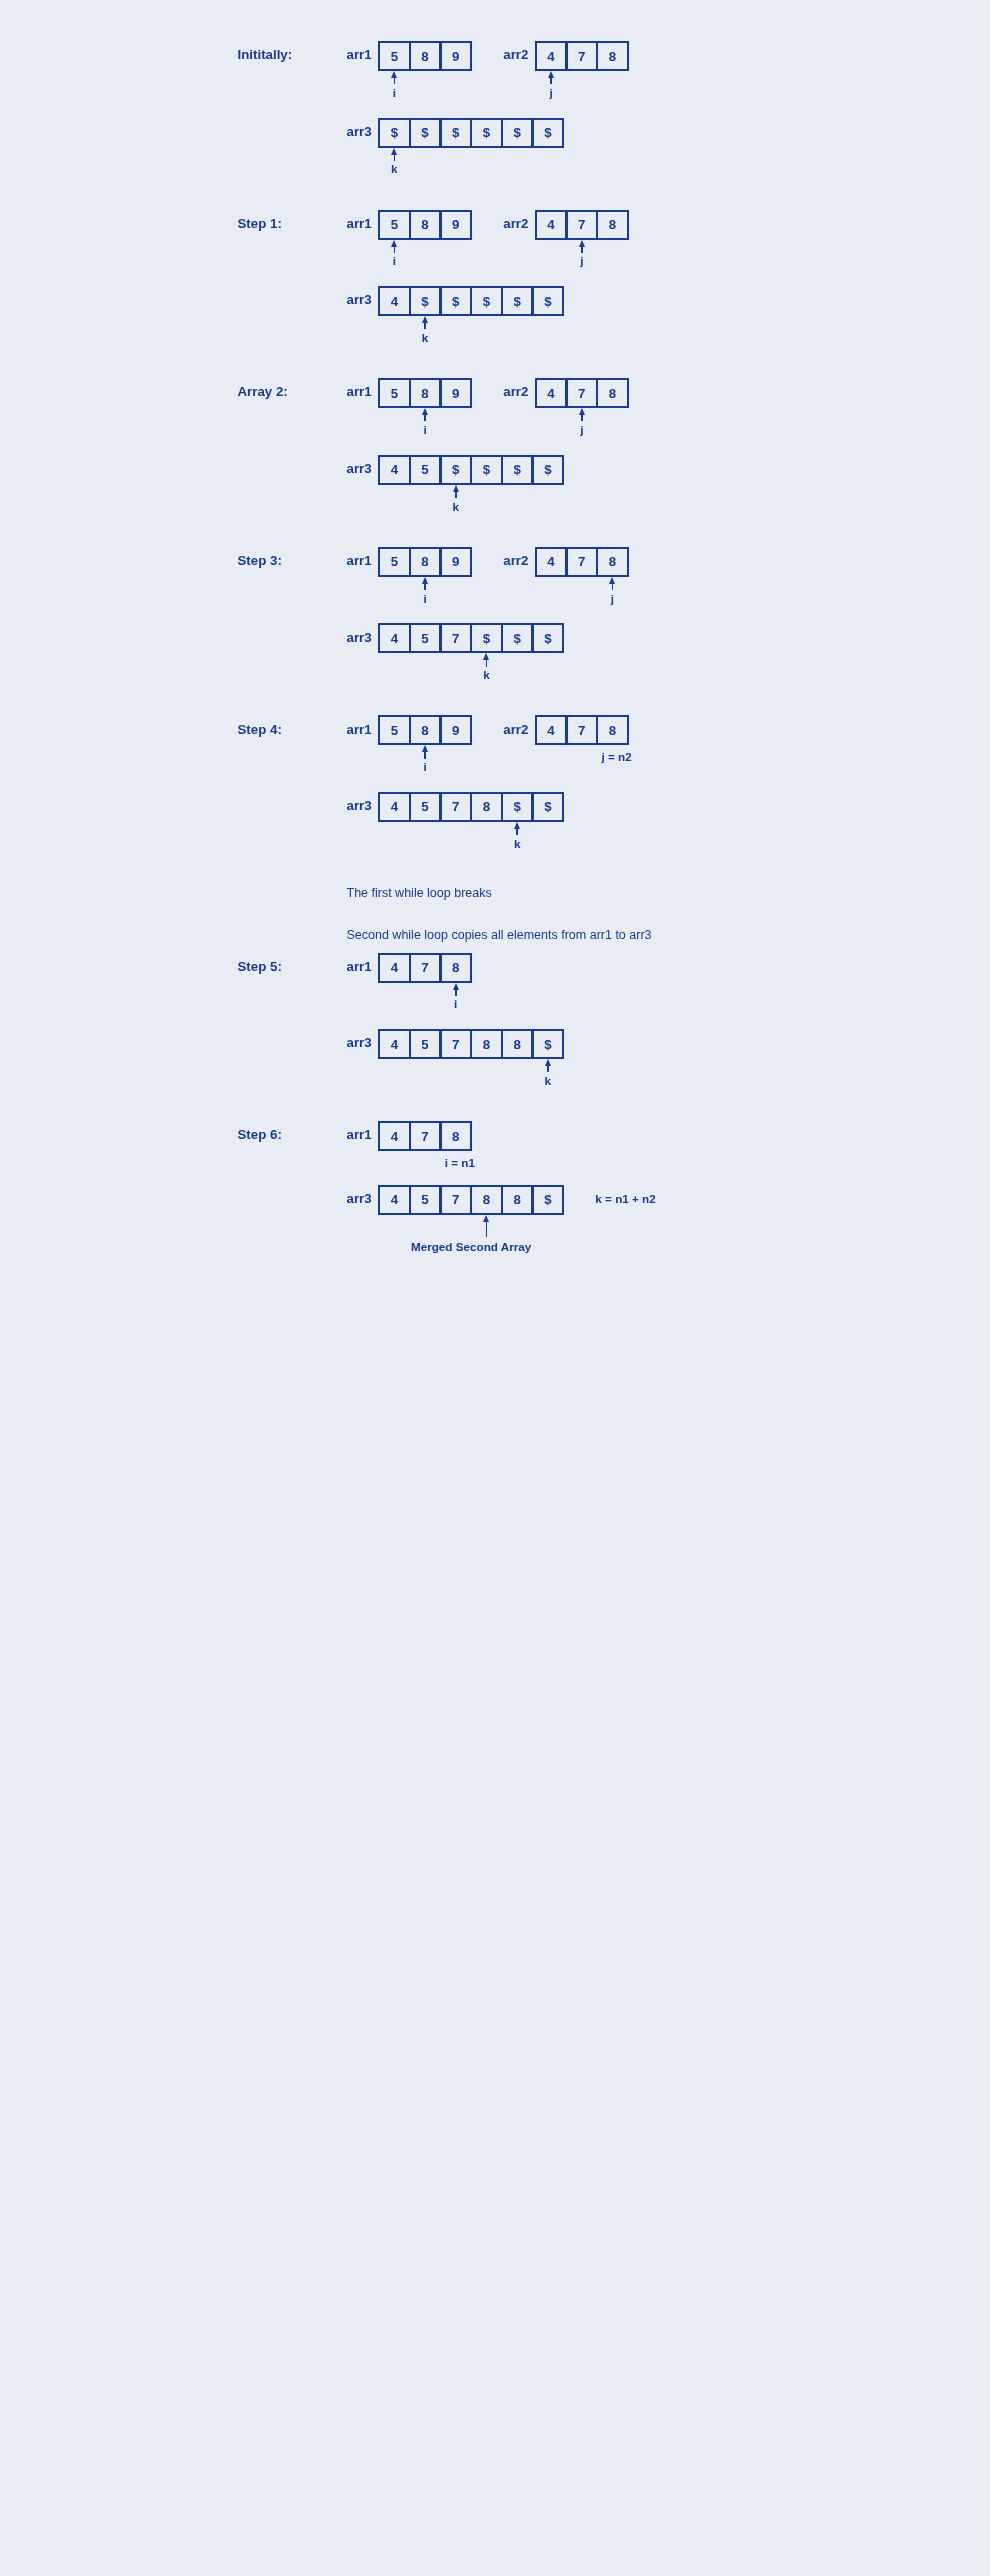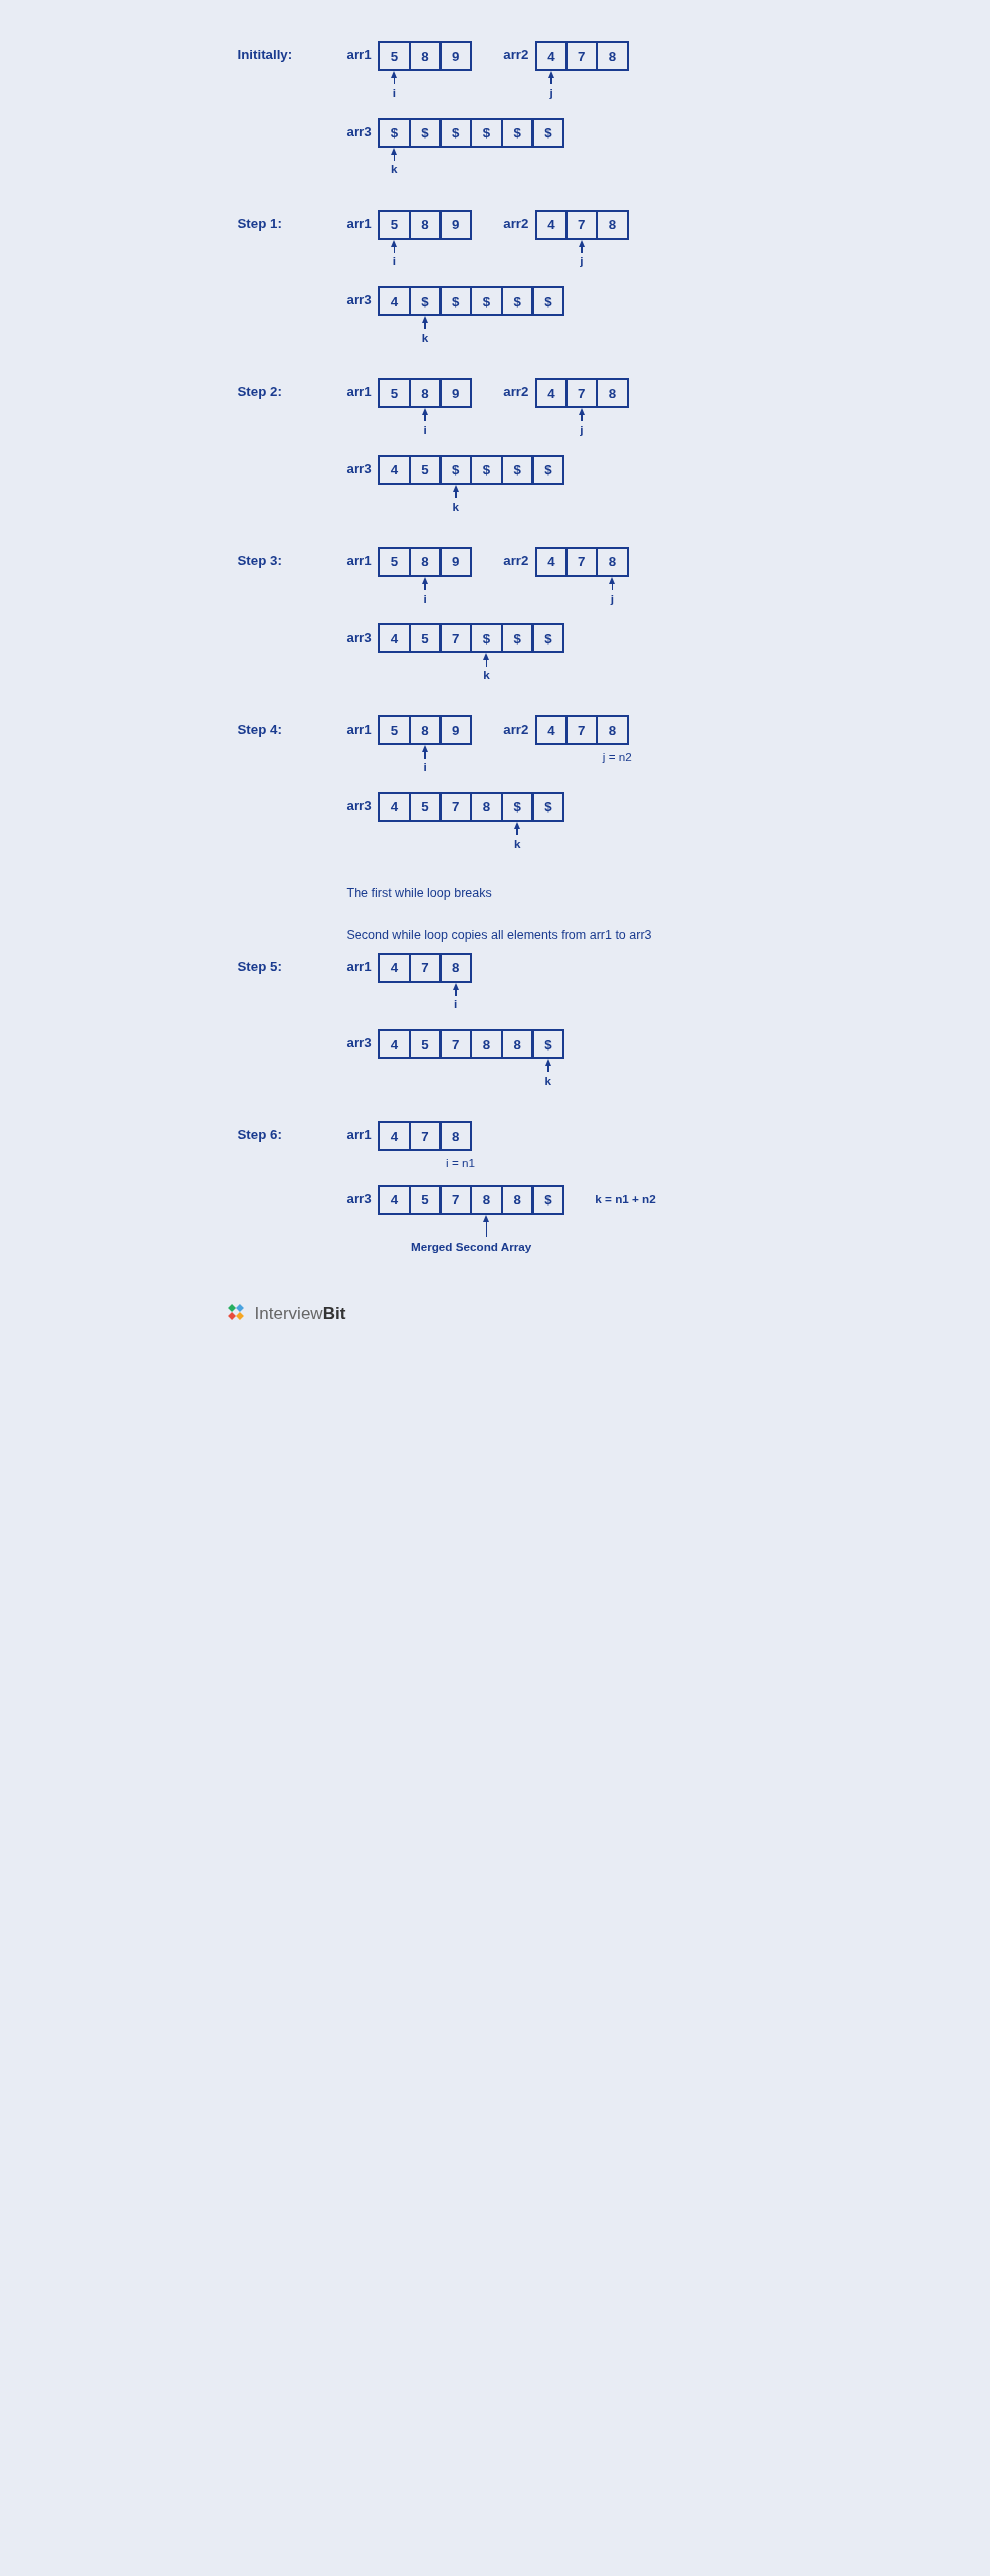--- a/index.html
+++ b/index.html
@@ -13,21 +13,21 @@
 .gap{width:31px}
 .cells{display:flex}
 .cell{width:33px;height:30px;border:2.3px solid #1a3b8f;display:flex;align-items:center;justify-content:center;font-weight:bold;font-size:13.3px;margin-left:-2.3px}
 .cell:first-child{margin-left:0}
 .ptr-row{display:flex;height:31px;position:relative}
 .ptr-slot{width:33px;margin-left:-2.3px;display:flex;flex-direction:column;align-items:center}
 .ptr-slot:first-child{margin-left:0}
 .arrow-up{width:0;height:0;border-left:3.9px solid transparent;border-right:3.9px solid transparent;border-bottom:7.8px solid #1a3b8f}
 .arrow-stem{width:1.6px;height:6.2px;background:#1a3b8f}
 .ptr-lbl{font-weight:bold;font-size:11.7px;margin-top:1.6px}
-.note{font-weight:normal;font-size:11.7px;margin-top:4.7px;margin-left:6.2px}
+.note{font-weight:bold;font-size:11.7px;margin-top:4.7px;margin-left:6.2px}
 .msg{font-weight:normal;font-size:12.5px;margin:23.4px 0 7.8px 109px;max-width:359px;line-height:1.5}
 .logo-row{display:flex;align-items:center;margin-top:47px;margin-left:-15.6px}
 .logo-icon{width:28px;height:28px;margin-right:4.7px}
 .logo-text{font-size:17px;color:#666}
 .logo-text b{color:#333;font-weight:bold}
 </style>
 </head>
 <body>
 
 <div class="container" id="root">
@@ -182,21 +182,21 @@
                 <div class="ptr-slot"></div>
                 <div class="ptr-slot"></div>
               </div>
             </div>
           </div>
         </div>
       </div>
     </div>
     <div class="step">
       <div class="row">
-        <div class="title">Step 2:</div>
+        <div class="title">Array 2:</div>
         <div class="arr-block">
           <div style="display: flex; align-items: flex-start;">
             <div class="lbl">arr1</div>
             <div>
               <div class="cells">
                 <div class="cell">5</div>
                 <div class="cell">8</div>
                 <div class="cell">9</div>
               </div>
               <div class="ptr-row">
@@ -512,26 +512,15 @@
                 </div>
                 <div class="ptr-slot"></div>
                 <div class="ptr-slot"></div>
               </div>
               <div style="font-weight: bold; font-size: 11.7px; text-align: center; margin-top: 3.1px;">Merged Second Array</div>
             </div>
           </div>
         </div>
         <div style="font-weight: bold; font-size: 11.7px; margin-left: 31px; margin-top: 7.8px;">k = n1 + n2</div>
       </div>
-    </div>
-    <div class="logo-row">
-      <svg viewBox="0 0 40 40" class="logo-icon">
-        <g transform="translate(20,20) rotate(45)">
-          <rect x="-6" y="-14" width="8" height="8" fill="#4aa3df"></rect>
-          <rect x="2" y="-6" width="8" height="8" fill="#f5a623"></rect>
-          <rect x="-6" y="2" width="8" height="8" fill="#e74c3c"></rect>
-          <rect x="-14" y="-6" width="8" height="8" fill="#27ae60"></rect>
-        </g>
-      </svg>
-      <div class="logo-text"><span>Interview</span><b>Bit</b></div>
     </div>
   </div>
 
 
 </body></html>

